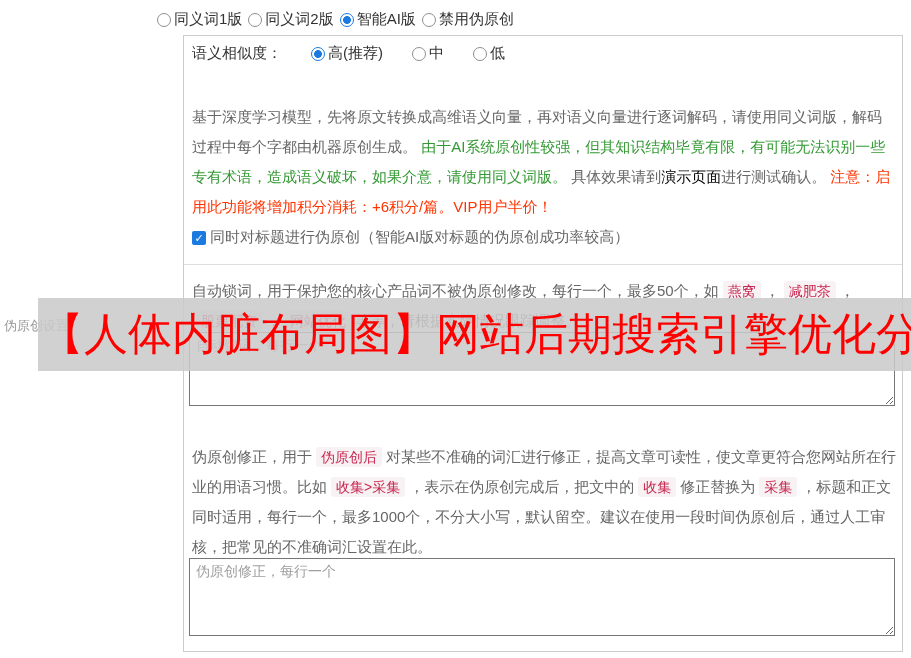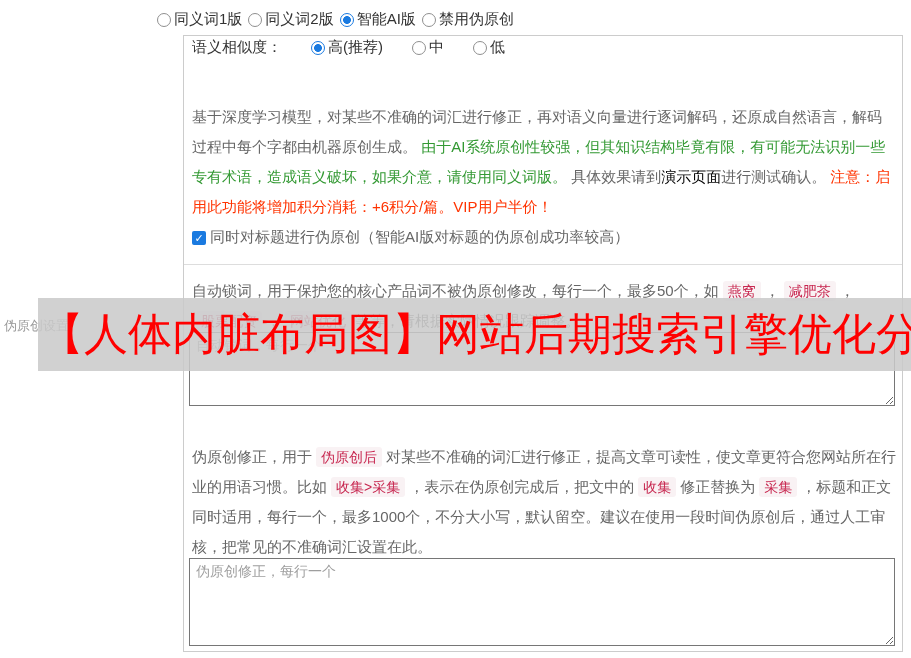--- a/index.html
+++ b/index.html
@@ -30,21 +30,21 @@
     font-size:11px;line-height:14px;text-align:center;flex:0 0 auto;font-weight:bold;
   }
   
   .panel{
     position:absolute;left:183px;top:35px;width:720px;height:617px;
     border:1px solid #ccc;box-sizing:border-box;background:#fff;z-index:2;
   }
   .row{position:absolute;left:8px;display:flex;gap:18px;align-items:center;
     font-size:15px;color:#333;white-space:nowrap;}
   .row .rlabel{color:#333;}
-  .row-sem{top:2px;gap:29px;}
+  .row-sem{top:8px;gap:29px;}
   .row-flu{top:40px;}
   .desc{
     position:absolute;left:8px;right:8px;top:66px;margin:0;
     font-size:15px;line-height:30px;color:#666;
   }
   .t-green{color:#339933;}
   .t-red{color:#ff3300;}
   .t-link{color:#000000;cursor:pointer;}
   .chk-row{
     position:absolute;left:8px;top:192px;display:inline-flex;align-items:center;gap:4px;
@@ -62,21 +62,21 @@
     padding:2px 5px;margin:0 4px;font-size:14px;white-space:nowrap;
   }
   .ta{
     position:absolute;left:5px;right:7px;box-sizing:border-box;
     border:1px solid #767676;background:#fff;resize:both;
     font-family:"Liberation Sans","DejaVu Sans",sans-serif;font-size:14px;
     padding:4px 6px;color:#333;border-radius:0;
   }
   .ta::placeholder{color:#9e9e9e;opacity:1;}
   .ta1{top:296px;height:74px;width:calc(100% - 12px);}
-  .ta2{top:522px;height:88px;width:calc(100% - 12px);}
+  .ta2{top:522px;height:78px;width:calc(100% - 12px);}
   
   .banner{
     position:absolute;left:38px;right:0;top:298px;height:73px;z-index:10;
     background:rgba(201,201,201,0.86);
     display:flex;align-items:center;overflow:hidden;
   }
   .banner-text{
     font-size:44px;color:#ff0000;white-space:nowrap;padding-left:2px;
     letter-spacing:0px;
   }
@@ -117,21 +117,21 @@
       <span class="radio"></span>
       <span>中</span>
     </label>
     <label class="opt">
       <span class="radio"></span>
       <span>低</span>
     </label>
   </div>
 
 
-  <p class="desc"><span>基于深度学习模型，对某些不准确的词汇进行修正，再对语义向量进行逐词解码，还原成自然语言，解码过程中每个字都由机器原创生成。 </span><span class="t-green">由于AI系统原创性较强，但其知识结构毕竟有限，有可能无法识别一些专有术语，造成语义破坏，如果介意，请使用同义词版。 </span><span>具体效果请到</span><span class="t-link">演示页面</span><span>进行测试确认。 </span><span class="t-red">注意：启用此功能将增加积分消耗：+6积分/篇。VIP用户半价！</span></p>
+  <p class="desc"><span>基于深度学习模型，先将原文转换成高维语义向量，再对语义向量进行逐词解码，请使用同义词版，解码过程中每个字都由机器原创生成。 </span><span class="t-green">由于AI系统原创性较强，但其知识结构毕竟有限，有可能无法识别一些专有术语，造成语义破坏，如果介意，请使用同义词版。 </span><span>具体效果请到</span><span class="t-link">演示页面</span><span>进行测试确认。 </span><span class="t-red">注意：启用此功能将增加积分消耗：+6积分/篇。VIP用户半价！</span></p>
 
   <label class="chk-row">
     <span class="checkbox">✓</span>
     <span>同时对标题进行伪原创（智能AI版对标题的伪原创成功率较高）</span>
   </label>
 
   <div class="divider"></div>
 
   <p class="para para-lock"><span>自动锁词，用于保护您的核心产品词不被伪原创修改，每行一个，最多50个，如</span><span class="kw">燕窝</span><span>，</span><span class="kw">减肥茶</span><span>，</span><span class="kw">股票配资</span><span>，</span><span class="kw">网站优化</span><span>等等，请根据实际情况跟踪调整。</span></p>
 

